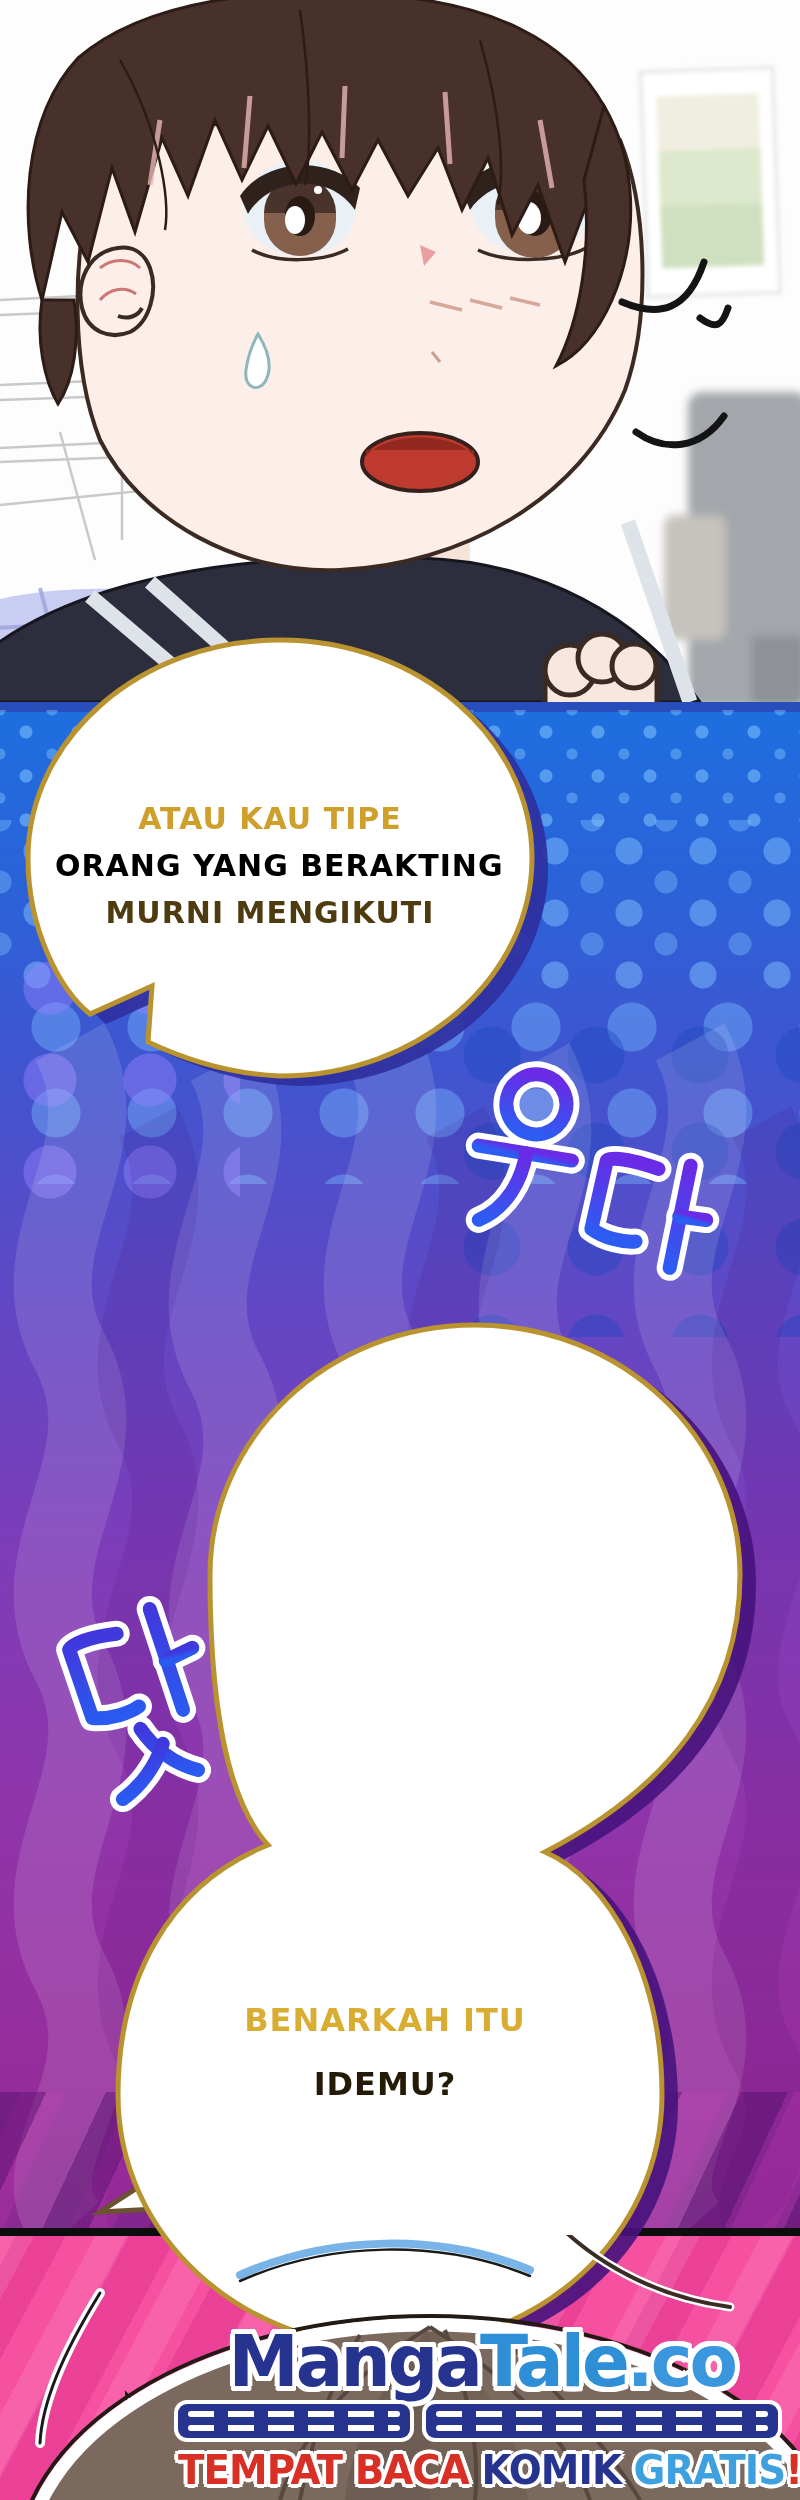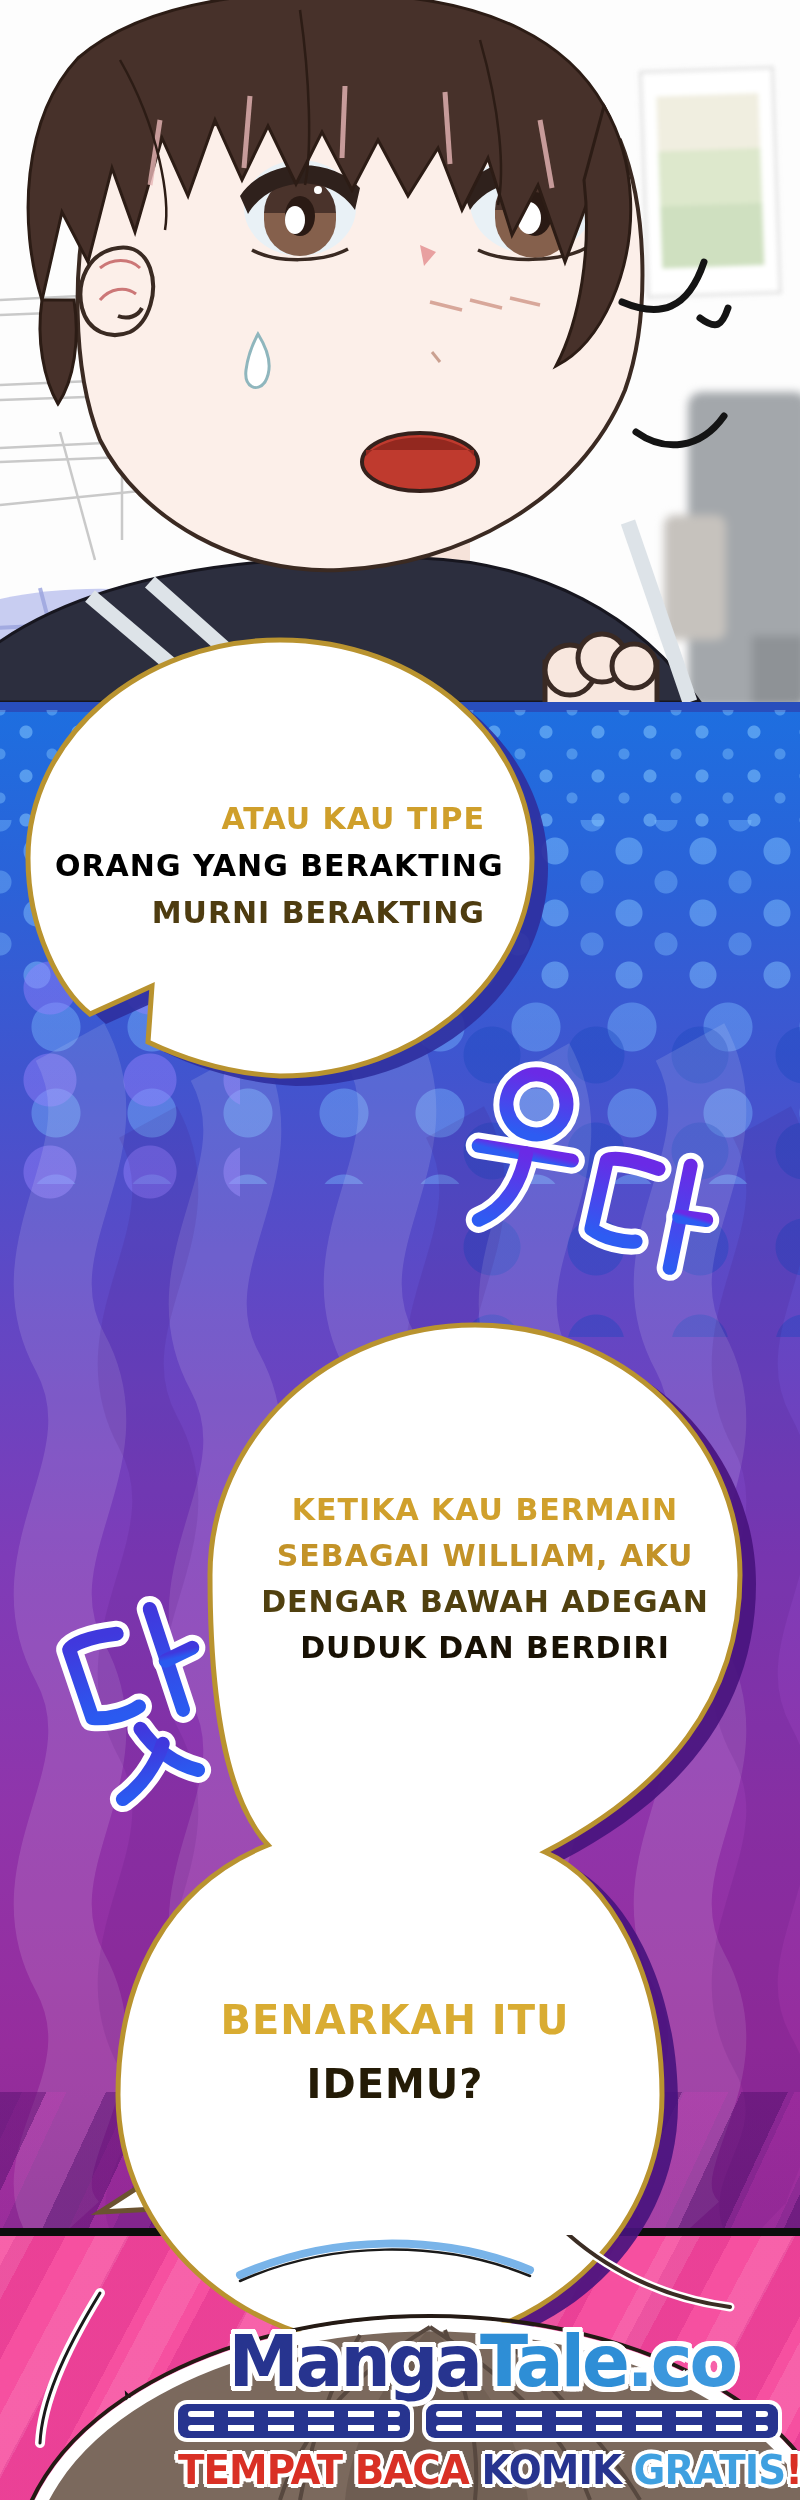--- a/index.html
+++ b/index.html
@@ -45,23 +45,23 @@
                repeating-linear-gradient(118deg,rgba(205,25,125,.28) 14px 58px,rgba(0,0,0,0) 58px 112px);}
   .panel-fore{left:0;top:2235px;width:800px;height:265px;overflow:hidden;}
 
   
   .overlay{left:0;top:0;width:800px;height:2500px;pointer-events:none;}
 
   
   .speech{position:absolute;text-align:center;font-weight:bold;letter-spacing:1px;
           z-index:6;transform:none;}
   .speech div{white-space:nowrap;}
-  .b1{left:55px;top:795px;width:430px;font-size:30px;line-height:47px;text-align:right;}
+  .b1{left:55px;top:795px;width:430px;font-size:30px;line-height:47px;}
   .b2{left:245px;top:1487px;width:480px;font-size:30px;line-height:46px;}
-  .b3{left:145px;top:1988px;width:500px;font-size:40px;line-height:64px;}
+  .b3{left:135px;top:1988px;width:500px;font-size:32px;line-height:64px;}
   .g1{color:#cf9f2b}.g2{color:#000000}.g3{color:#4e3c10}.g4{color:#191204}
   .h1{color:#d0a02c}.h2{color:#c39328}.h3{color:#50400f}.h4{color:#181104}
   .k1{color:#d9ac32}.k2{color:#241b06}
 
   
   .logo{left:178px;top:2322px;width:620px;z-index:9;text-align:center;}
   .logo-title{font-weight:bold;font-size:72px;line-height:78px;letter-spacing:-3px;
     white-space:nowrap;transform:scaleX(.98);transform-origin:left;
     text-shadow:-4px -4px 0 #fff,4px -4px 0 #fff,-4px 4px 0 #fff,4px 4px 0 #fff,
       -5px 0 0 #fff,5px 0 0 #fff,0 -5px 0 #fff,0 5px 0 #fff,
@@ -327,27 +327,21 @@
           <path d="M58,108 C66,130 82,150 104,162"></path>
             <path d="M76,128 C64,148 44,164 24,172"></path>
         </g>
       </g>
     </g>
   </svg>
 
   <div class="speech b1">
     <div class="g1">ATAU KAU TIPE</div>
     <div class="g2">ORANG YANG BERAKTING</div>
-    <div class="g3">MURNI BERAKTING</div>
-  </div>
-  <div class="speech b2">
-    <div class="h1">KETIKA KAU BERMAIN</div>
-    <div class="h2">SEBAGAI WILLIAM, AKU</div>
-    <div class="h3">DENGAR BAWAH ADEGAN</div>
-    <div class="h4">DUDUK DAN BERDIRI</div>
+    <div class="g3">MURNI MENGIKUTI</div>
   </div>
   <div class="speech b3">
     <div class="k1">BENARKAH ITU</div>
     <div class="k2">IDEMU?</div>
   </div>
 
   <div class="abs panel-fore">
     <svg width="800" height="265" viewBox="0 0 800 265">
       <g>
         <path d="M100,58 C62,120 42,168 40,208" fill="none" stroke="#ffffff" stroke-width="10" stroke-linecap="round"></path>

